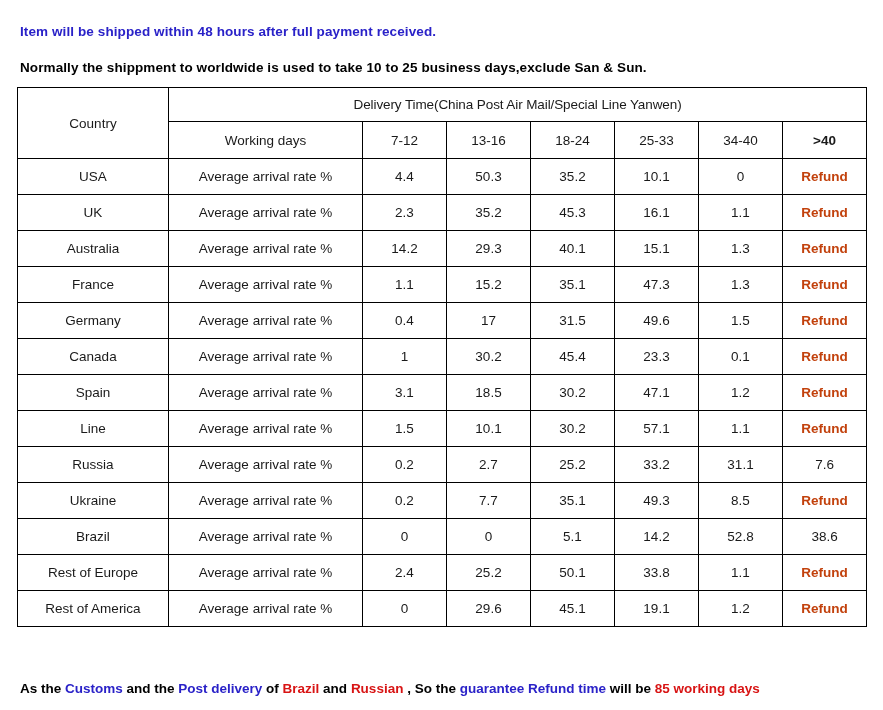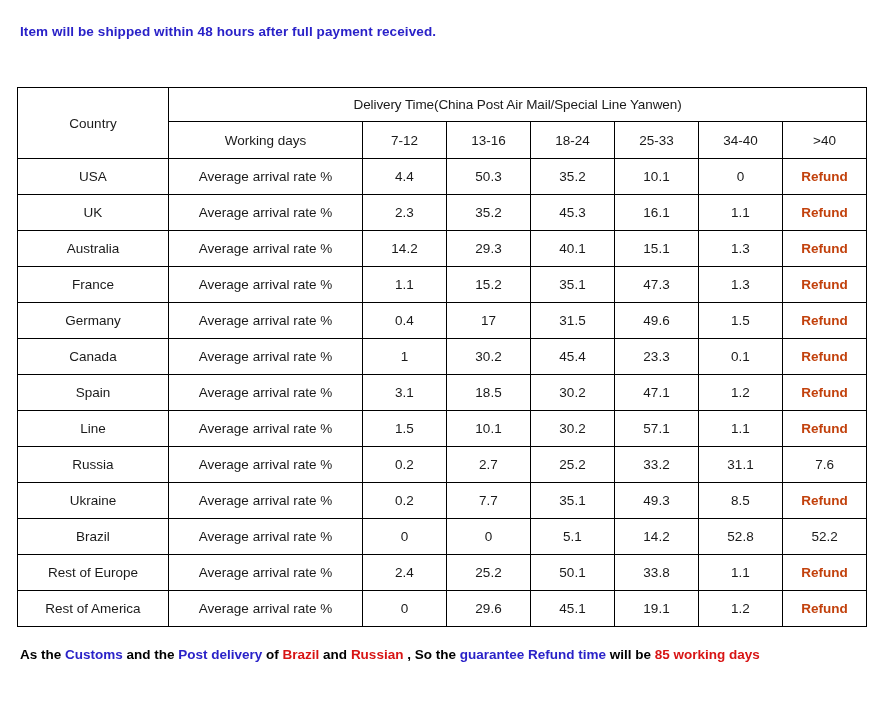--- a/index.html
+++ b/index.html
@@ -85,50 +85,51 @@
   .hdr-working {
     height: 36px;
     font-weight: bold;
     font-size: 14px;
   }
   .hdr-band {
     height: 36px;
     font-size: 13.5px;
   }
   .hdr-band.last {
-    font-weight: normal;
+    font-weight: bold;
   }
   tbody tr { height: 36px; }
   td.country-cell { font-size: 13.5px; }
   td.metric-cell  { font-size: 13.5px; }
   td.val-cell     { font-size: 13.5px; }
   td.val-cell.refund { font-weight: bold; color: #c2410c; }
 
   
   .footer {
     position: absolute;
     left: 20px;
-    top: 638px;
+    top: 672px;
     width: 850px;
     font-size: 13.5px;
     font-weight: bold;
     line-height: 33px;
     color: #000000;
     white-space: nowrap;
   }
   .blue { color: #2A22C8; }
   .red  { color: #D81414; }
 </style>
 </head>
 <body>
 
 <div class="page">
 
   <div class="notice notice-1">Item will be shipped within 48 hours after full payment received.</div>
 
+  <div class="notice notice-2">Normally the shippment to worldwide is used to take 10 to 25 business days,exclude San &amp; Sun.</div>
 
   <div class="table-wrap">
     <table class="delivery">
       <colgroup>
         <col class="c-country">
         <col class="c-working">
         <col class="c-band">
           <col class="c-band">
           <col class="c-band">
         <col class="c-band">
@@ -252,21 +253,21 @@
             <td class="val-cell refund">Refund</td>
           </tr>
           <tr>
             <td class="country-cell">Brazil</td>
             <td class="metric-cell">Average arrival rate %</td>
             <td class="val-cell">0</td>
             <td class="val-cell">0</td>
             <td class="val-cell">5.1</td>
             <td class="val-cell">14.2</td>
             <td class="val-cell">52.8</td>
-            <td class="val-cell">52.2</td>
+            <td class="val-cell">38.6</td>
           </tr>
           <tr>
             <td class="country-cell">Rest of Europe</td>
             <td class="metric-cell">Average arrival rate %</td>
             <td class="val-cell">2.4</td>
             <td class="val-cell">25.2</td>
             <td class="val-cell">50.1</td>
             <td class="val-cell">33.8</td>
             <td class="val-cell">1.1</td>
             <td class="val-cell refund">Refund</td>

